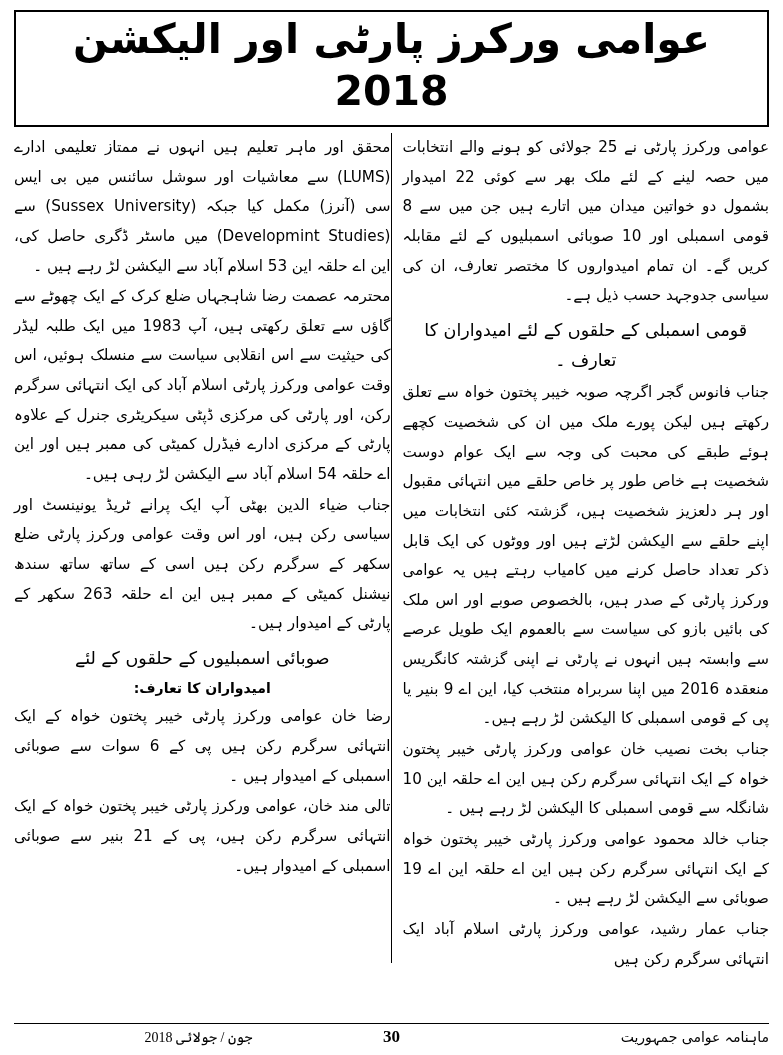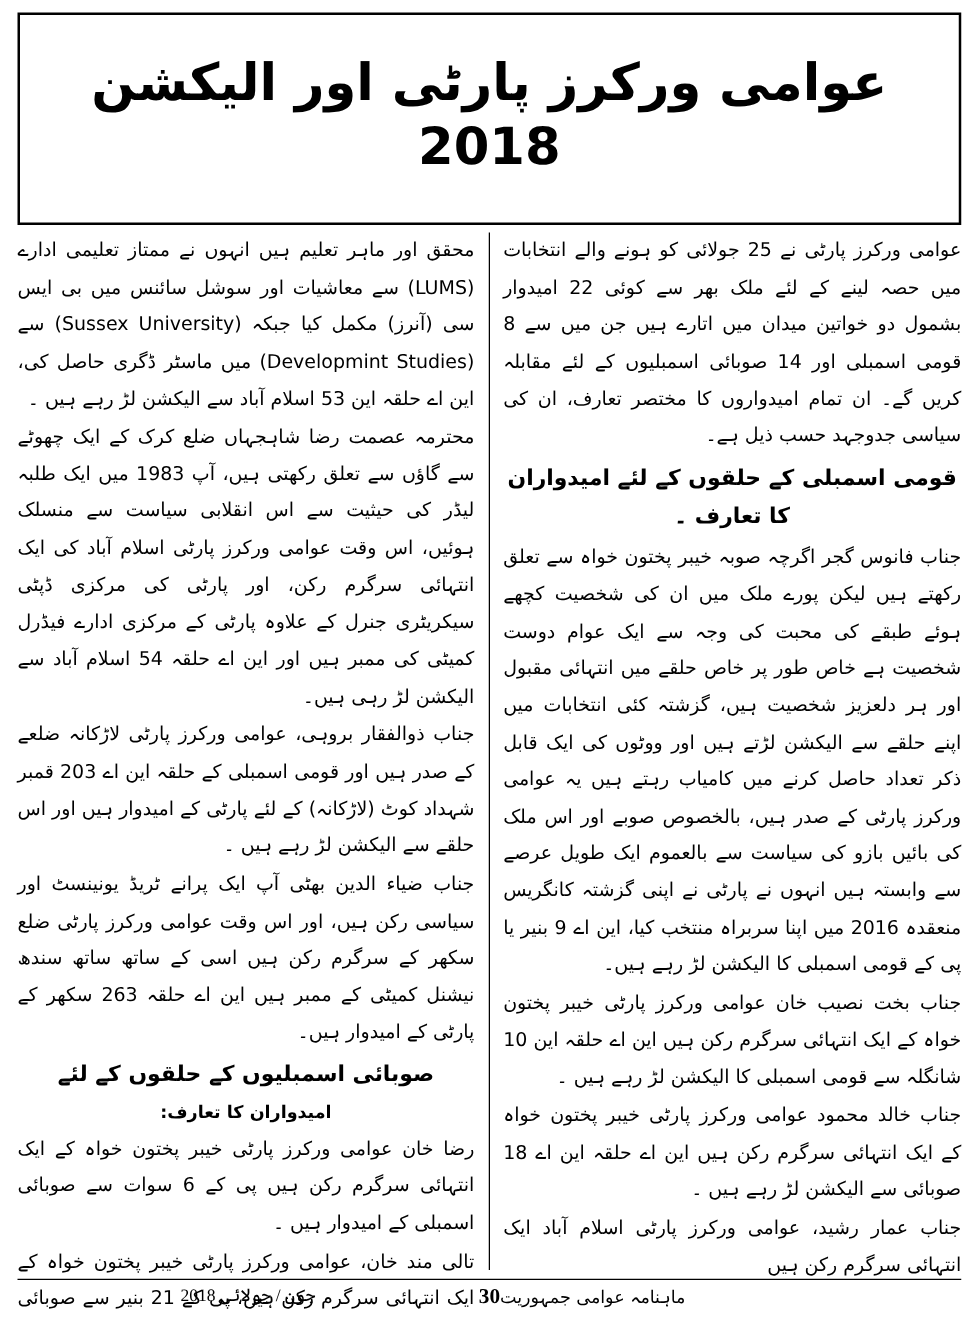--- a/index.html
+++ b/index.html
@@ -17,21 +17,21 @@
   .page {
     position: relative;
     width: 783px;
     height: 1055px;
     box-sizing: border-box;
     padding: 10px 14px 8px 14px;
   }
   
   .title-banner {
     border: 2px solid #000;
-    height: 170px;
+    height: 117px;
     display: flex;
     align-items: center;
     justify-content: center;
     margin: 0 0 6px 0;
     box-sizing: border-box;
   }
   .title-text {
     font-size: 41px;
     font-weight: bold;
     letter-spacing: 0px;
@@ -51,28 +51,28 @@
   .col {
     width: 50%;
     box-sizing: border-box;
     direction: rtl;
     text-align: justify;
     text-align-last: right;
     font-size: 15.2px;
     line-height: 1.95;
   }
   .col.right { padding-left: 11px; }
-  .col.left  { padding-right: 11px; border-right: 1px solid #000; }
+  .col.left  { border-right: 1px solid #000; }
   .col p {
     margin: 0 0 1px 0;
     text-indent: 0;
   }
   .section-head {
     font-size: 17.5px;
-    font-weight: bold;
+    font-weight: normal;
     text-align: center;
     text-align-last: center;
     margin: 5px 0 3px 0;
     line-height: 1.7;
   }
   .sub-head {
     font-size: 14px;
     font-weight: bold;
     text-align: center;
     text-align-last: center;
@@ -98,47 +98,46 @@
   .footer .page-no {
     font-weight: bold;
     font-size: 17px;
     font-family: "Liberation Serif", serif;
     flex: 0 0 auto;
     text-align: left;
   }
   .footer .f-right, .footer .f-left {
     flex: 1 1 0;
   }
-  .footer .f-right { text-align: left; }
+  .footer .f-right { text-align: right; }
   .footer .f-left  { text-align: center; }
 </style>
 </head>
 <body>
 
 <div class="page">
 
   <div class="title-banner">
     <div class="title-text">عوامی ورکرز پارٹی اور الیکشن 2018</div>
   </div>
 
   <div class="body-area">
 
     <div class="col right">
-      <p>عوامی ورکرز پارٹی نے 25 جولائی کو ہونے والے انتخابات میں حصہ لینے کے لئے ملک بھر سے کوئی 22 امیدوار بشمول دو خواتین میدان میں اتارے ہیں جن میں سے 8 قومی اسمبلی اور 14 صوبائی اسمبلیوں کے لئے مقابلہ کریں گے۔ ان تمام امیدواروں کا مختصر تعارف، ان کی سیاسی جدوجہد حسب ذیل ہے۔</p>
+      <p>عوامی ورکرز پارٹی نے 25 جولائی کو ہونے والے انتخابات میں حصہ لینے کے لئے ملک بھر سے کوئی 22 امیدوار بشمول دو خواتین میدان میں اتارے ہیں جن میں سے 8 قومی اسمبلی اور 10 صوبائی اسمبلیوں کے لئے مقابلہ کریں گے۔ ان تمام امیدواروں کا مختصر تعارف، ان کی سیاسی جدوجہد حسب ذیل ہے۔</p>
       <div class="section-head">قومی اسمبلی کے حلقوں کے لئے امیدواران کا تعارف ۔</div>
       <p>جناب فانوس گجر اگرچہ صوبہ خیبر پختون خواہ سے تعلق رکھتے ہیں لیکن پورے ملک میں ان کی شخصیت کچھے ہوئے طبقے کی محبت کی وجہ سے ایک عوام دوست شخصیت ہے خاص طور پر خاص حلقے میں انتہائی مقبول اور ہر دلعزیز شخصیت ہیں، گزشتہ کئی انتخابات میں اپنے حلقے سے الیکشن لڑتے ہیں اور ووٹوں کی ایک قابل ذکر تعداد حاصل کرنے میں کامیاب رہتے ہیں یہ عوامی ورکرز پارٹی کے صدر ہیں، بالخصوص صوبے اور اس ملک کی بائیں بازو کی سیاست سے بالعموم ایک طویل عرصے سے وابستہ ہیں انہوں نے پارٹی نے اپنی گزشتہ کانگریس منعقدہ 2016 میں اپنا سربراہ منتخب کیا، این اے 9 بنیر یا پی کے قومی اسمبلی کا الیکشن لڑ رہے ہیں۔</p>
       <p>جناب بخت نصیب خان عوامی ورکرز پارٹی خیبر پختون خواہ کے ایک انتہائی سرگرم رکن ہیں این اے حلقہ این 10 شانگلہ سے قومی اسمبلی کا الیکشن لڑ رہے ہیں ۔</p>
-      <p>جناب خالد محمود عوامی ورکرز پارٹی خیبر پختون خواہ کے ایک انتہائی سرگرم رکن ہیں این اے حلقہ این اے 18 صوبائی سے الیکشن لڑ رہے ہیں ۔</p>
+      <p>جناب خالد محمود عوامی ورکرز پارٹی خیبر پختون خواہ کے ایک انتہائی سرگرم رکن ہیں این اے حلقہ این اے 19 صوبائی سے الیکشن لڑ رہے ہیں ۔</p>
       <p>جناب عمار رشید، عوامی ورکرز پارٹی اسلام آباد ایک انتہائی سرگرم رکن ہیں</p>
     </div>
 
     <div class="col left">
       <p>محقق اور ماہر تعلیم ہیں انہوں نے ممتاز تعلیمی ادارے (LUMS) سے معاشیات اور سوشل سائنس میں بی ایس سی (آنرز) مکمل کیا جبکہ (Sussex University) سے (Developmint Studies) میں ماسٹر ڈگری حاصل کی، این اے حلقہ این 53 اسلام آباد سے الیکشن لڑ رہے ہیں ۔</p>
       <p>محترمہ عصمت رضا شاہجہاں ضلع کرک کے ایک چھوٹے سے گاؤں سے تعلق رکھتی ہیں، آپ 1983 میں ایک طلبہ لیڈر کی حیثیت سے اس انقلابی سیاست سے منسلک ہوئیں، اس وقت عوامی ورکرز پارٹی اسلام آباد کی ایک انتہائی سرگرم رکن، اور پارٹی کی مرکزی ڈپٹی سیکریٹری جنرل کے علاوہ پارٹی کے مرکزی ادارے فیڈرل کمیٹی کی ممبر ہیں اور این اے حلقہ 54 اسلام آباد سے الیکشن لڑ رہی ہیں۔</p>
-      <p>جناب ذوالفقار بروہی، عوامی ورکرز پارٹی لاڑکانہ ضلعے کے صدر ہیں اور قومی اسمبلی کے حلقہ این اے 203 قمبر شہداد کوٹ (لاڑکانہ) کے لئے پارٹی کے امیدوار ہیں اور اس حلقے سے الیکشن لڑ رہے ہیں ۔</p>
       <p>جناب ضیاء الدین بھٹی آپ ایک پرانے ٹریڈ یونینسٹ اور سیاسی رکن ہیں، اور اس وقت عوامی ورکرز پارٹی ضلع سکھر کے سرگرم رکن ہیں اسی کے ساتھ ساتھ سندھ نیشنل کمیٹی کے ممبر ہیں این اے حلقہ 263 سکھر کے پارٹی کے امیدوار ہیں۔</p>
       <div class="section-head">صوبائی اسمبلیوں کے حلقوں کے لئے</div>
       <div class="sub-head">امیدواران کا تعارف:</div>
       <p>رضا خان عوامی ورکرز پارٹی خیبر پختون خواہ کے ایک انتہائی سرگرم رکن ہیں پی کے 6 سوات سے صوبائی اسمبلی کے امیدوار ہیں ۔</p>
       <p>تالی مند خان، عوامی ورکرز پارٹی خیبر پختون خواہ کے ایک انتہائی سرگرم رکن ہیں، پی کے 21 بنیر سے صوبائی اسمبلی کے امیدوار ہیں۔</p>
     </div>
 
   </div>
 
   <div class="footer">

